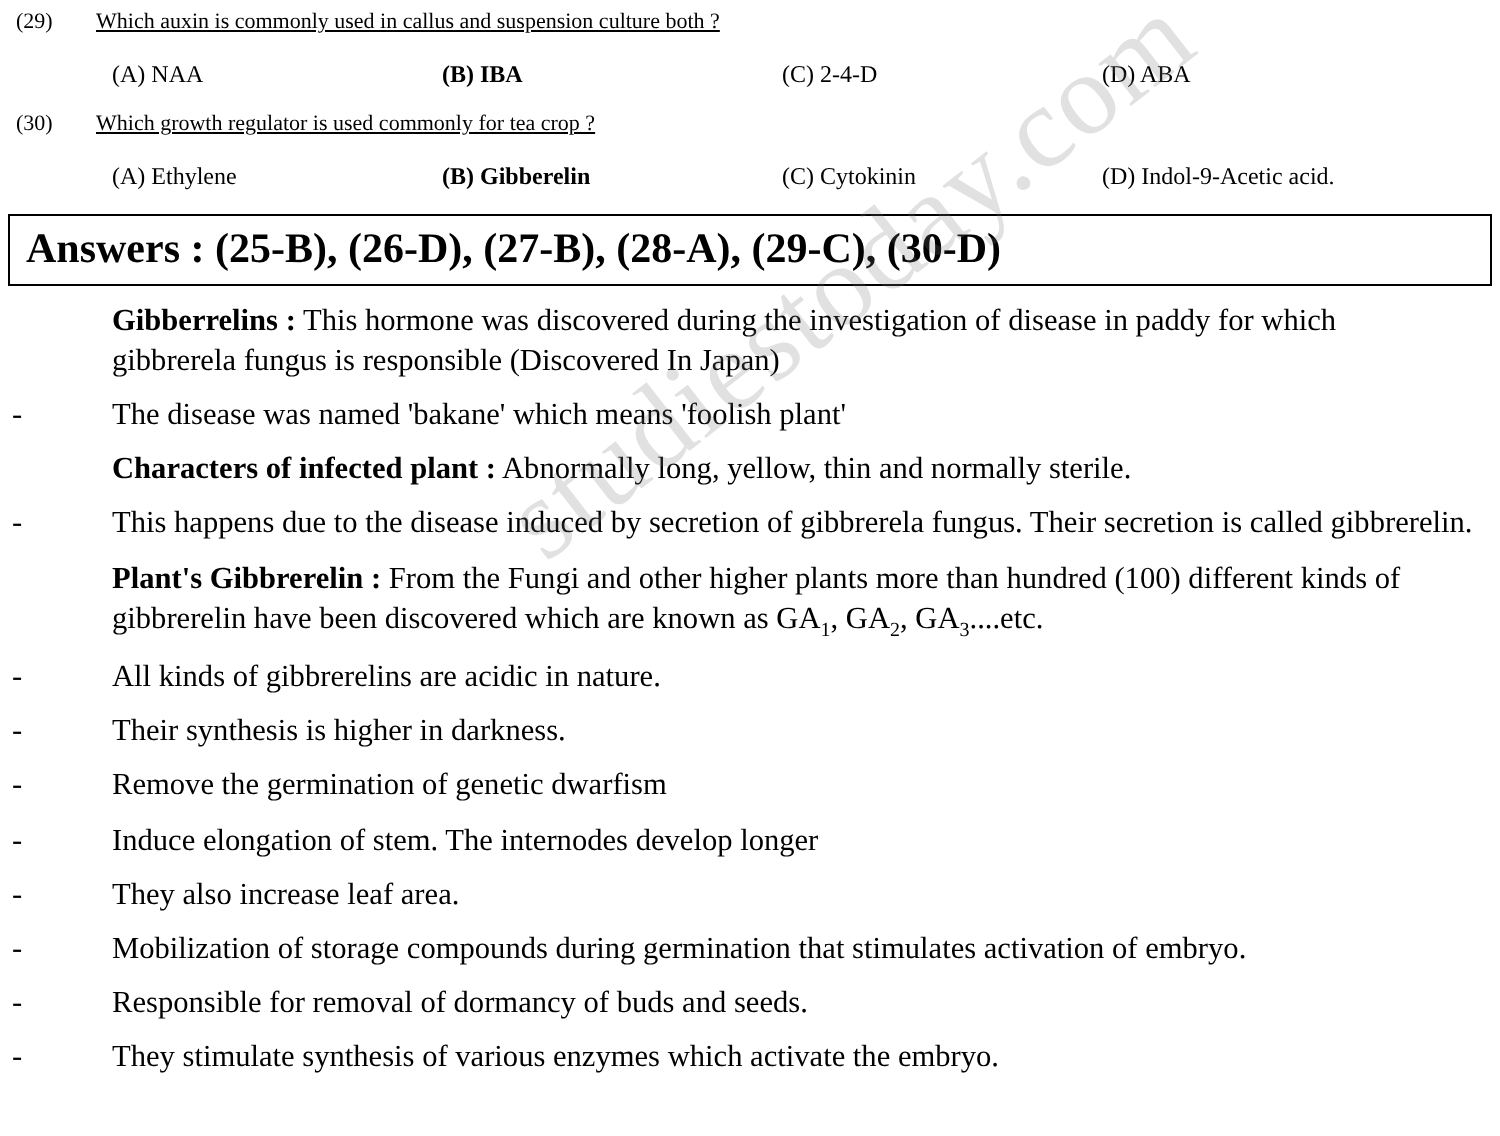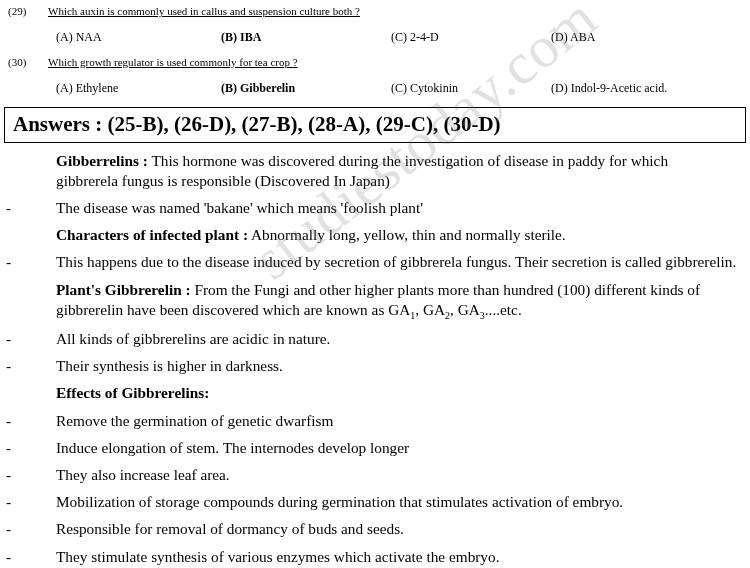--- a/index.html
+++ b/index.html
@@ -191,23 +191,20 @@
     <div class="note-row">
       <div class="dash">-</div>
       <div class="note-text">All kinds of gibbrerelins are acidic in nature.</div>
     </div>
 
     <div class="note-row">
       <div class="dash">-</div>
       <div class="note-text">Their synthesis is higher in darkness.</div>
     </div>
 
-    <div class="note-indent">
-      <b>Effects  of  Gibbrerelins:</b>
-    </div>
 
     <div class="note-row">
       <div class="dash">-</div>
       <div class="note-text">Remove the germination of genetic dwarfism</div>
     </div>
 
     <div class="note-row">
       <div class="dash">-</div>
       <div class="note-text">Induce elongation of stem. The internodes develop longer</div>
     </div>

